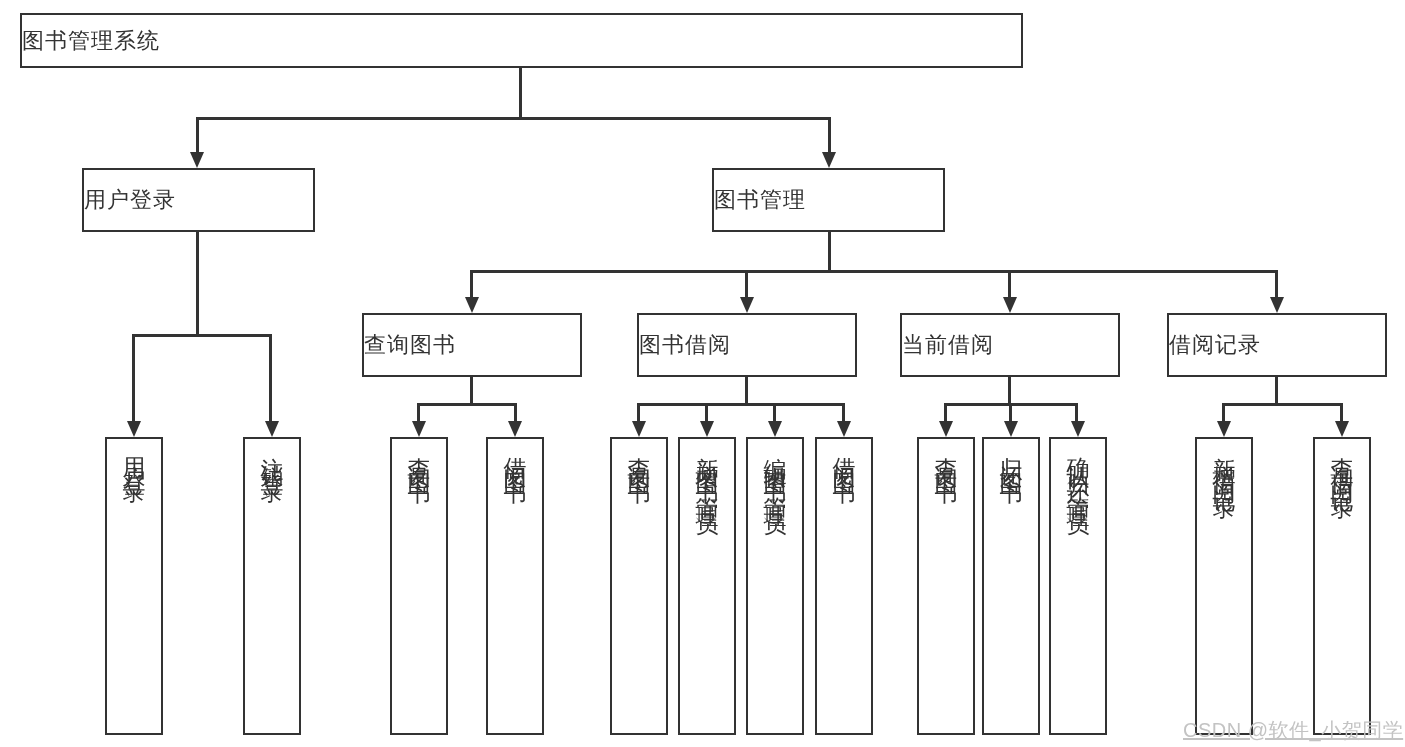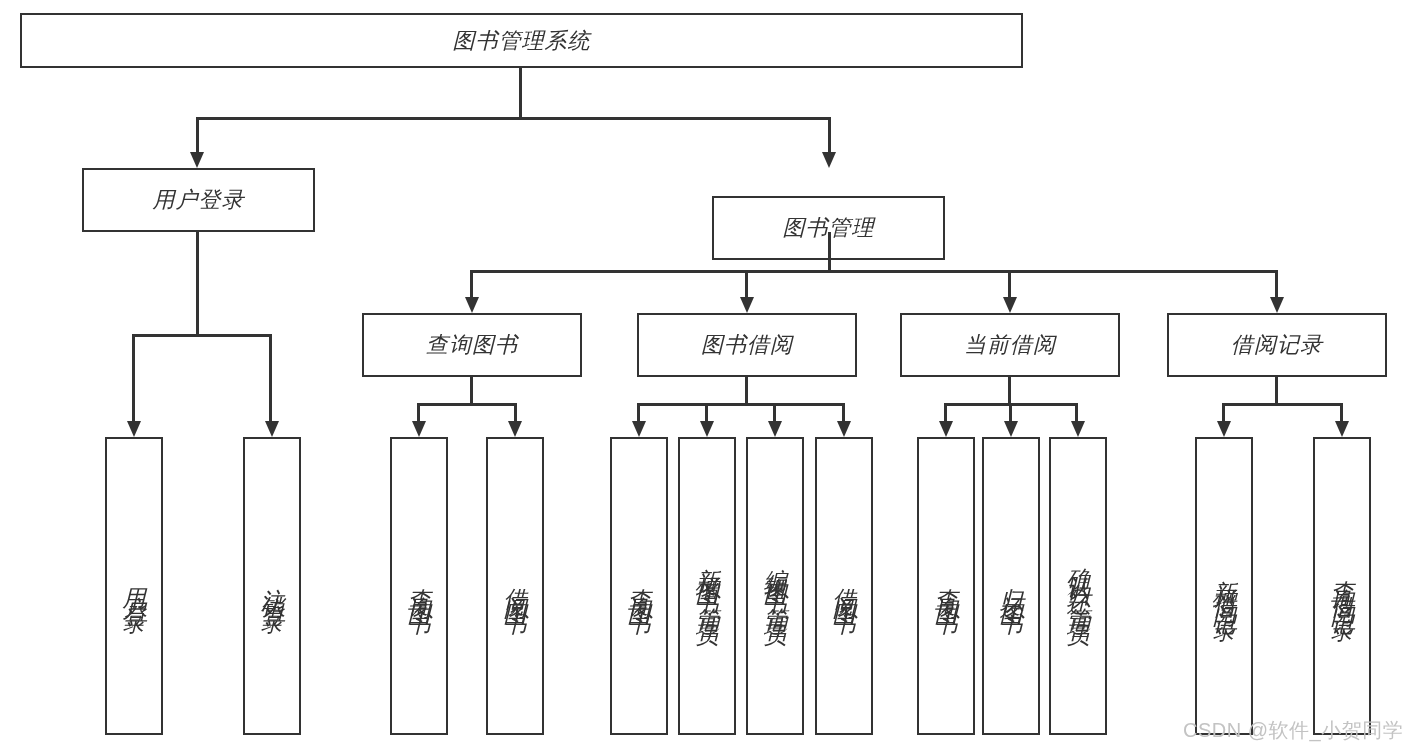--- a/index.html
+++ b/index.html
@@ -14,25 +14,24 @@
     width:1405px;height:747px;
     background:var(--bg);
     font-family:"Liberation Sans","DejaVu Sans",sans-serif;
     color:var(--text);
     overflow:hidden;
   }
   .box{
     position:absolute;
     border:2px solid var(--line);
     background:#fff;
-    display:flex;align-items:center;justify-content:center;
+    display:flex;align-items:center;justify-content:flex-start;
     font-size:22px;
     box-sizing:border-box;
     letter-spacing:1px;
-    font-style:italic;
   }
   .vbox{
     writing-mode:vertical-rl;
     text-orientation:mixed;
     letter-spacing:8px;
     font-size:23px;
     line-height:1;
   }
   .hl{position:absolute;height:3px;background:var(--line);}
   .vl{position:absolute;width:3px;background:var(--line);}
@@ -43,35 +42,36 @@
     border-top:16px solid var(--line);
   }
   .watermark{
     position:absolute;
     left:1183px;top:717px;
     font-size:20px;
     color:var(--wm);
     white-space:nowrap;
     z-index:20;
     letter-spacing:0.5px;
+    text-decoration:underline;
   }
 </style>
 </head>
 <body>
 
 <div class="canvas">
 
   <div class="box" style="left:20px;top:13px;width:1003px;height:55px;">
     <span>图书管理系统</span>
   </div>
 
   <div class="box" style="left:82px;top:168px;width:233px;height:64px;">
     <span>用户登录</span>
   </div>
-  <div class="box" style="left:712px;top:168px;width:233px;height:64px;margin-top:28px;">
+  <div class="box" style="left:712px;top:168px;width:233px;height:64px;">
     <span>图书管理</span>
   </div>
 
   <div class="box" style="left:362px;top:313px;width:220px;height:64px;">
     <span>查询图书</span>
   </div>
   <div class="box" style="left:900px;top:313px;width:220px;height:64px;">
     <span>当前借阅</span>
   </div>
   <div class="box" style="left:637px;top:313px;width:220px;height:64px;">

